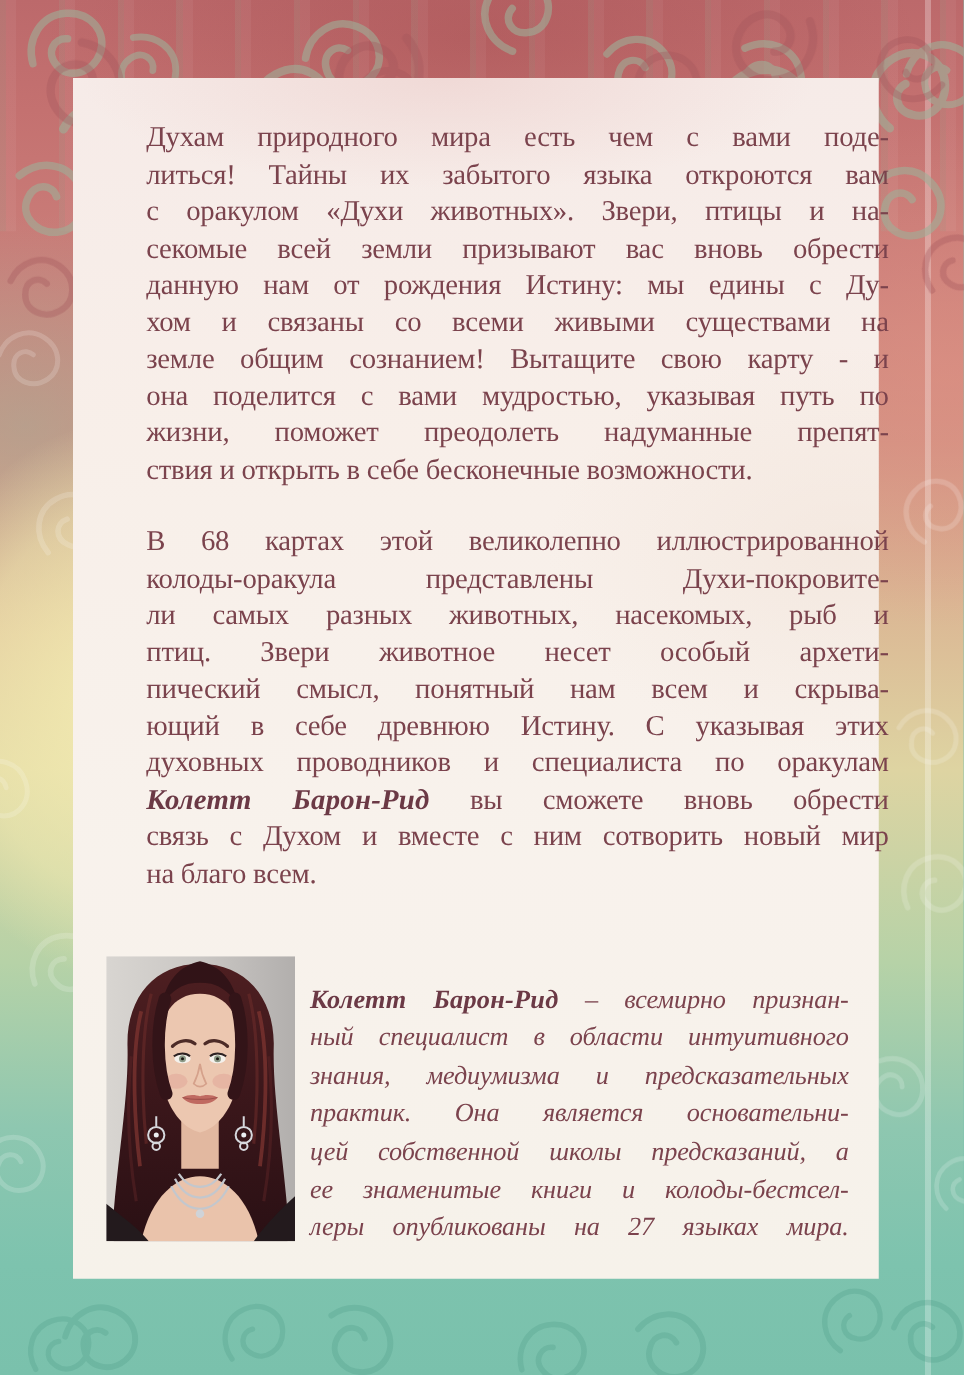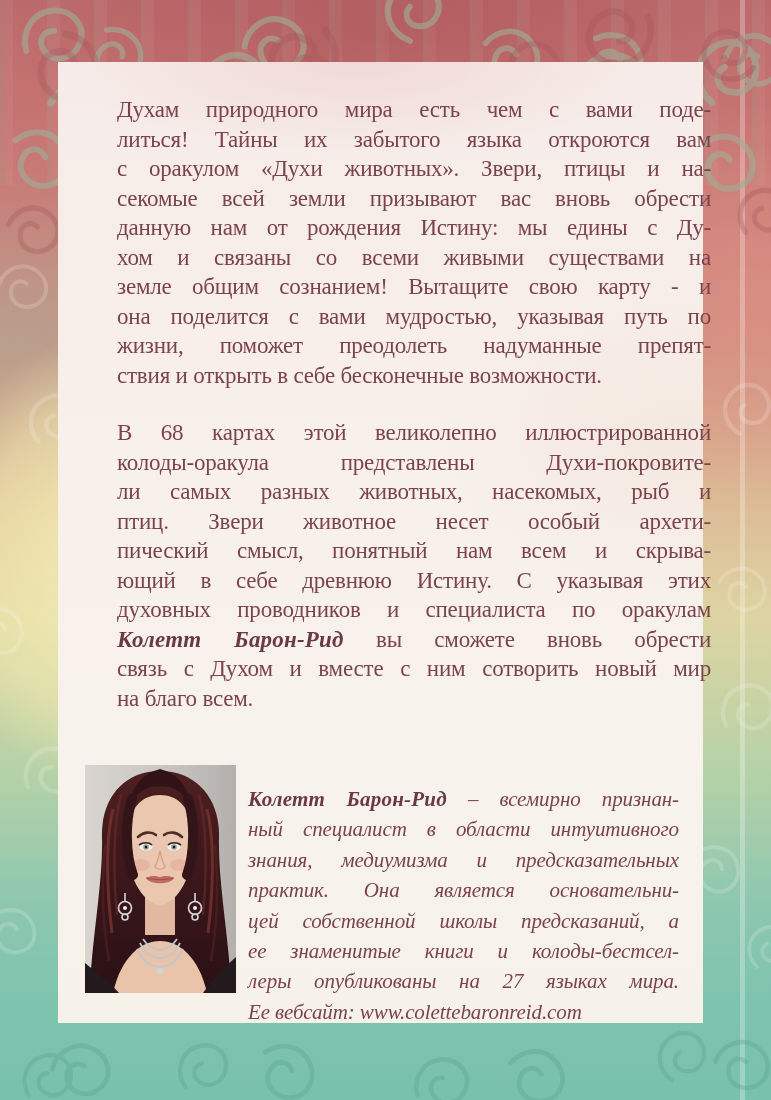--- a/index.html
+++ b/index.html
@@ -226,17 +226,16 @@
     </svg>
 
     <div class="bio">
       <div class="bline"><b class="bname">Колетт Барон-Рид</b><span> – всемирно признан-</span></div>
       <div class="bline">ный специалист в области интуитивного</div>
       <div class="bline">знания, медиумизма и предсказательных</div>
       <div class="bline">практик. Она является основательни-</div>
       <div class="bline">цей собственной школы предсказаний, а</div>
       <div class="bline">ее знаменитые книги и колоды-бестсел-</div>
       <div class="bline">леры опубликованы на 27 языках мира.</div>
-      <div class="bline blast">Ее вебсайт: www.colettebaronreid.com</div>
     </div>
 
   </div>
 </div>
 
 </body></html>

